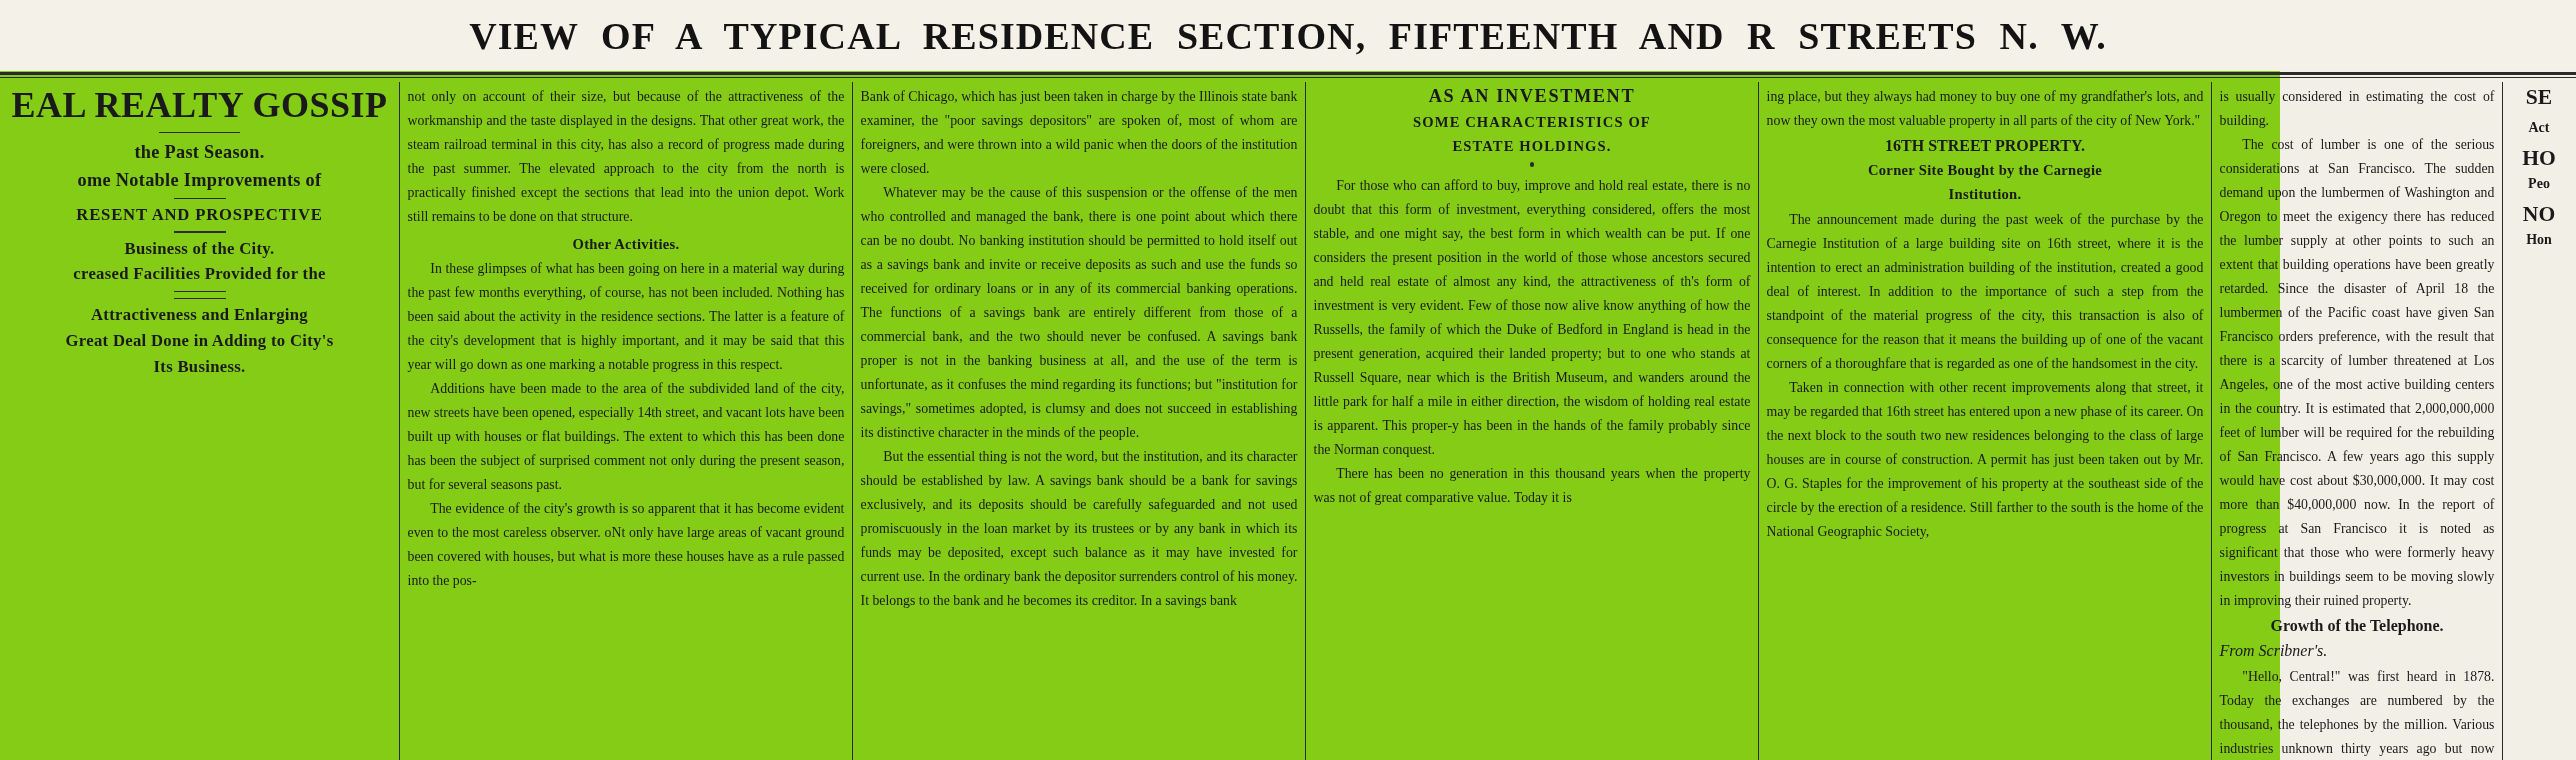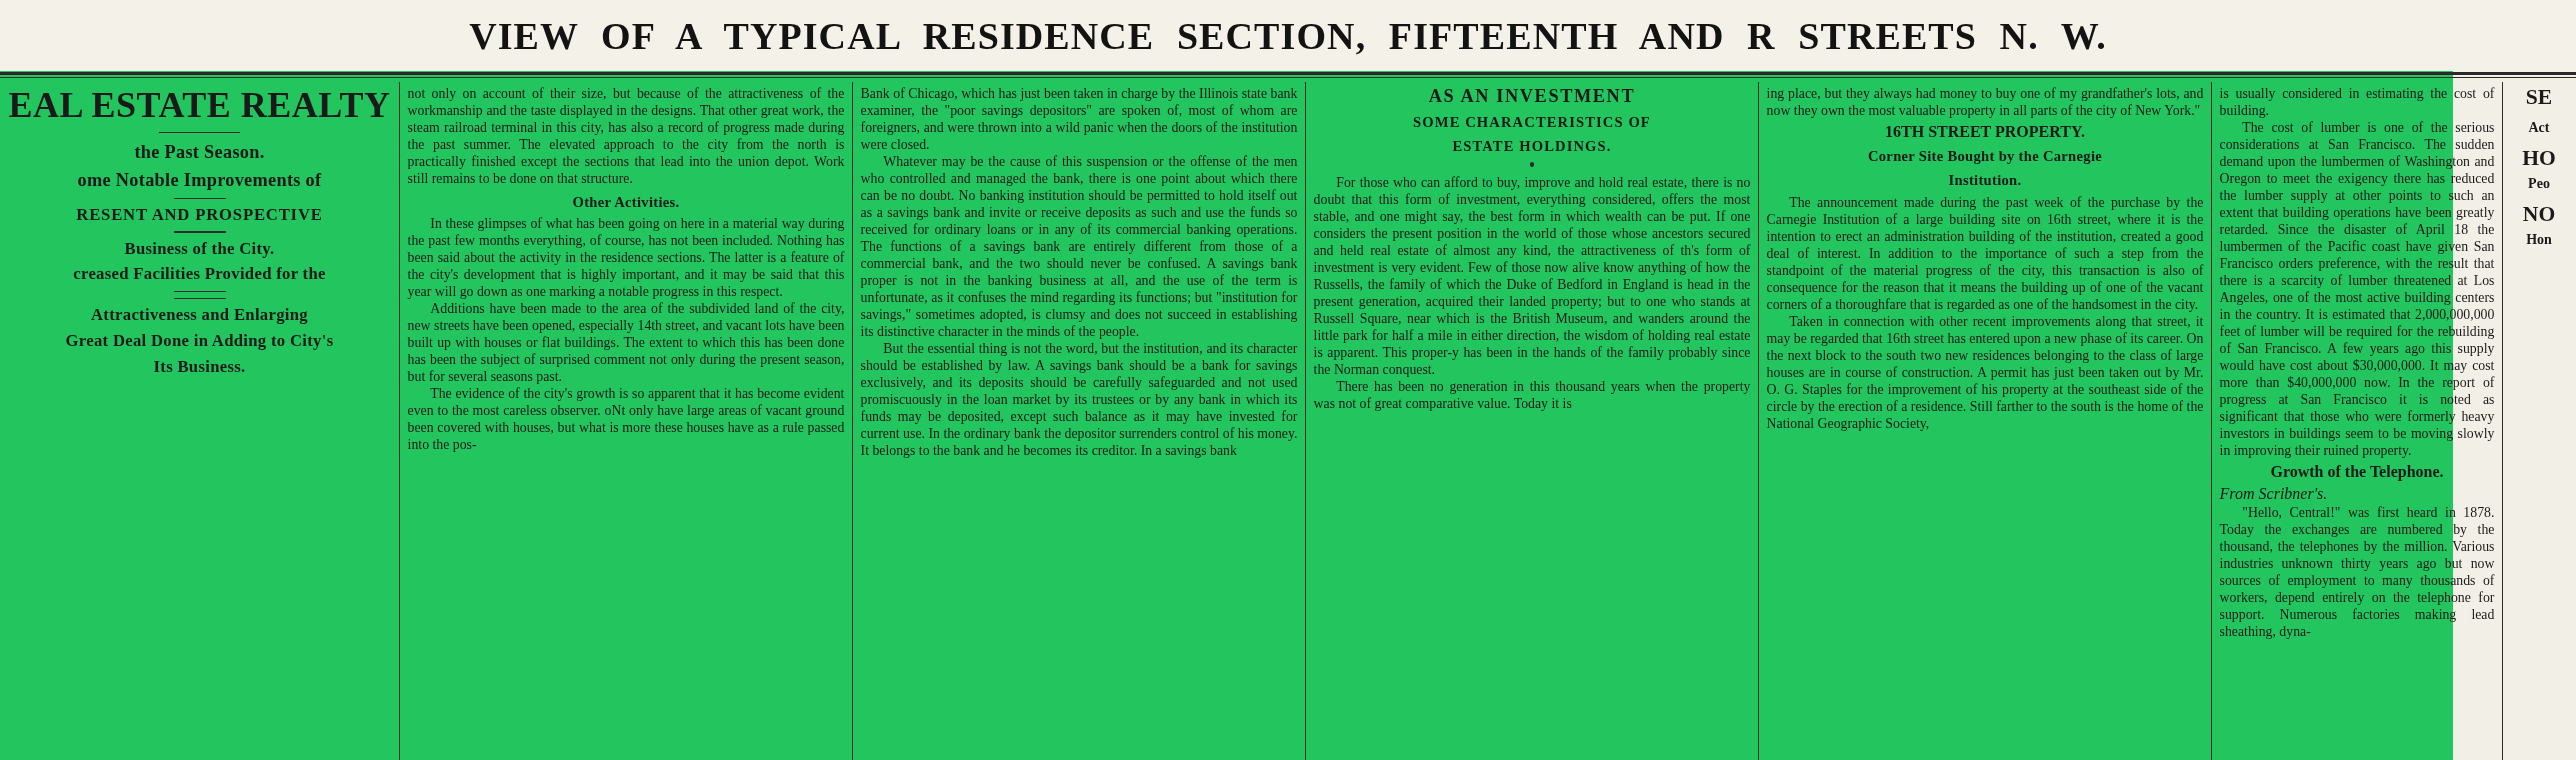--- a/index.html
+++ b/index.html
@@ -9,23 +9,23 @@
   }
   body {
     width: 2576px;
     height: 760px;
     font-family: "Liberation Serif", serif;
     color: #1a1a1a;
     overflow: hidden;
   }
   .page {
     position: relative;
-    width: 2453px;
+    width: 2280px;
     height: 760px;
-    background: #22c55e;
+    background: #84cc16;
   }
   
   .masthead {
     position: absolute;
     top: 0;
     left: 0;
     width: 2576px;
     height: 71px;
     display: flex;
     align-items: center;
@@ -83,21 +83,21 @@
   .col-3 { width: 453px; }
   .col-4 { width: 453px; }
   .col-5 { width: 453px; }
   .col-6 { width: 291px; }
   .col-7 { width: 73px; }
 
   
   p {
     margin: 0;
     font-size: 13.8px;
-    line-height: 17px;
+    line-height: 24px;
     text-align: justify;
     text-justify: inter-word;
     text-indent: 22.7px;
     -webkit-hyphens: auto;
     hyphens: auto;
   }
   p.noindent { text-indent: 0; }
 
   .dek {
     text-align: center;
@@ -194,21 +194,21 @@
 
   <div class="masthead">
     <h1>VIEW OF A TYPICAL RESIDENCE SECTION, FIFTEENTH AND R STREETS N. W.</h1>
   </div>
   <div class="rule-top"></div>
   <div class="rule-top2"></div>
 
   <div class="columns">
 
     <div class="col col-1">
-      <div class="gossip-head">EAL ESTATE REALTY</div>
+      <div class="gossip-head">EAL REALTY GOSSIP</div>
       <div class="sub-rule"></div>
       <div class="dek big">the Past Season.</div>
       <div class="dek big">ome Notable Improvements of</div>
       <div class="sub-rule short"></div>
       <div class="dek caps">RESENT AND PROSPECTIVE</div>
       <div class="sub-rule short"></div>
       <div class="dek">Business of the City.</div>
       <div class="dek">creased Facilities Provided for the</div>
       <div class="sub-rule short"></div>
       <div class="sub-rule short"></div>

